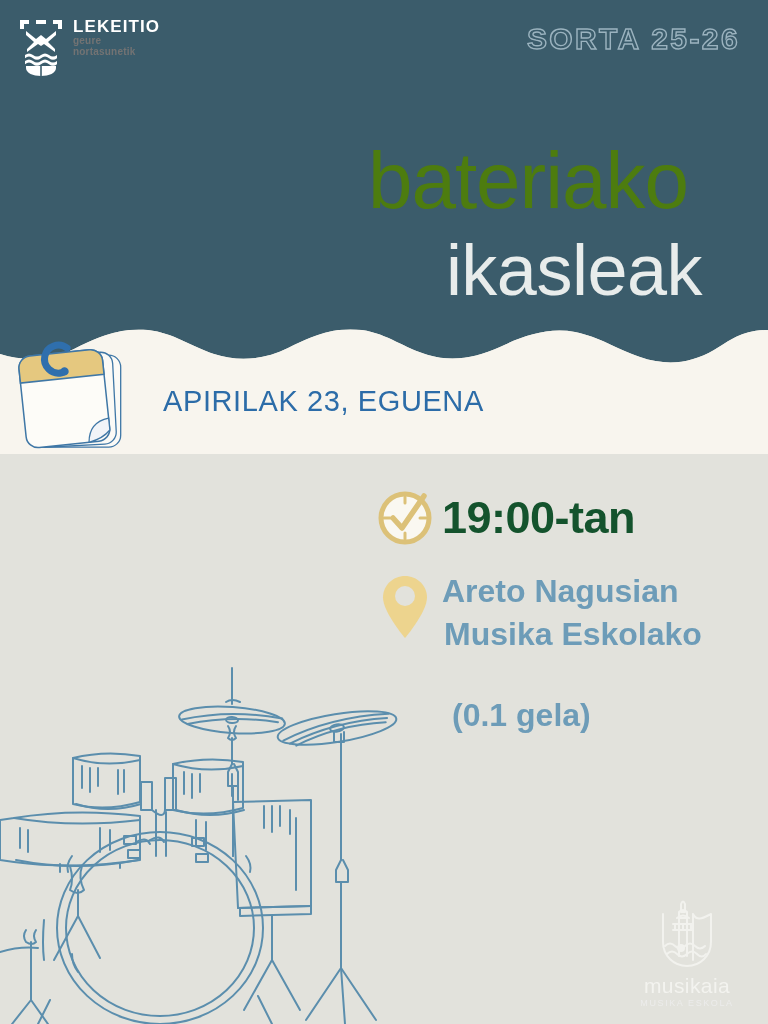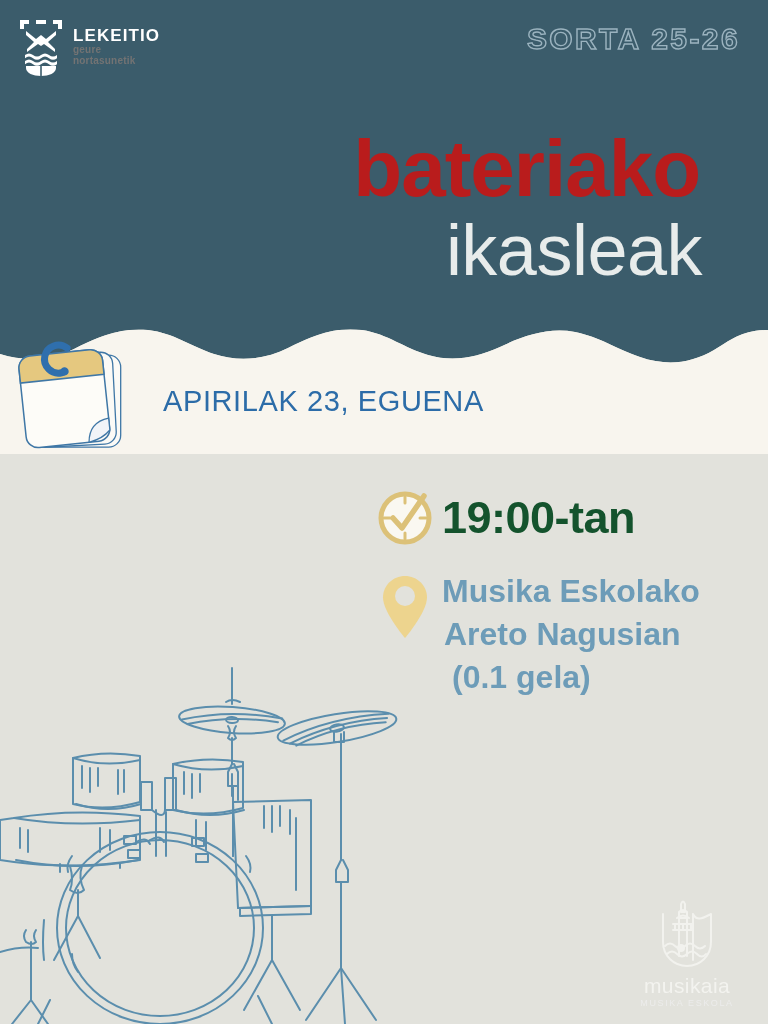--- a/index.html
+++ b/index.html
@@ -25,21 +25,21 @@
     height: 380px;
   }
   .top-panel svg { display: block; }
 
   
   .muni-logo {
     position: absolute;
     left: 18px;
     top: 18px;
     display: flex;
-    align-items: center;
+    align-items: flex-start;
     gap: 9px;
   }
   .muni-crest { width: 46px; height: 58px; display: block; }
   .muni-words {
     display: flex;
     flex-direction: column;
     justify-content: center;
     line-height: 1.06;
   }
   .muni-name {
@@ -77,25 +77,25 @@
     position: absolute;
     left: 0;
     top: 128px;
     width: 740px;
     text-align: right;
     padding-right: 38px;
     box-sizing: border-box;
   }
   .title-main {
     font-size: 80px;
-    font-weight: bold;
-    color: #b91c1c;
+    font-weight: normal;
+    color: #4d7c0f;
     letter-spacing: -1px;
     line-height: 0.98;
-    margin: 2px;
+    margin: 14px;
   }
   .title-sub {
     font-size: 72px;
     font-weight: 300;
     color: #e8eceb;
     letter-spacing: -0.5px;
     line-height: 1.0;
     margin: 6px 0 16px 0;
   }
 
@@ -153,21 +153,21 @@
     letter-spacing: -0.5px;
     line-height: 1;
   }
   .place-lines {
     font-size: 32px;
     font-weight: bold;
     color: #6d9cb8;
     line-height: 1.35;
   }
   .place-lines div:nth-child(2) { padding-left: 2px; }
-  .place-lines div:nth-child(3) { padding-left: 10px; }
+  .place-lines div:nth-child(3) { padding-left: 10px; margin-top: 38px; }
   .row-place { margin-top: 22px; }
 
   
   .drums {
     position: absolute;
     left: 0;
     bottom: 0;
     width: 400px;
     height: 364px;
   }
@@ -312,22 +312,22 @@
     </div>
 
     <div class="info-row row-place">
       <span class="icon-slot">
         <svg width="52" height="76" viewBox="0 0 52 76" xmlns="http://www.w3.org/2000/svg" aria-hidden="true">
           <path d="M26,6 C13.8,6 4,15.6 4,27.4 C4,42 26,68 26,68 C26,68 48,42 48,27.4 C48,15.6 38.2,6 26,6 Z" fill="#edd48e"></path>
           <circle cx="26" cy="26" r="10" fill="#e2e2dc"></circle>
         </svg>
       </span>
       <span class="place-lines">
+        <div>Areto Nagusian</div>
         <div>Musika Eskolako</div>
-        <div>Areto Nagusian</div>
         <div>(0.1 gela)</div>
       </span>
     </div>
 
   </div>
 
   <div class="drums">
     <svg width="400" height="364" viewBox="0 0 400 364" xmlns="http://www.w3.org/2000/svg" aria-hidden="true">
       <g fill="none" stroke="#5b8ead" stroke-width="2" stroke-linecap="round" stroke-linejoin="round">
 

